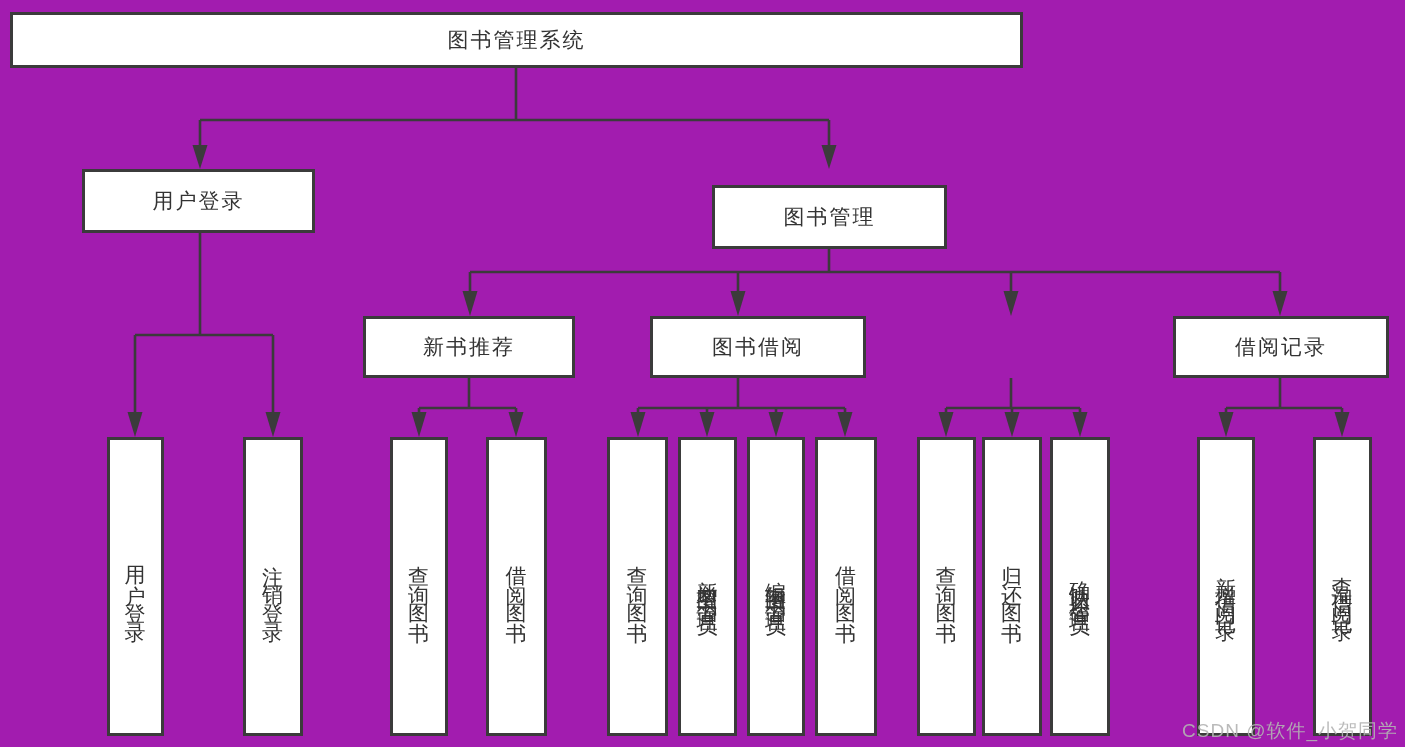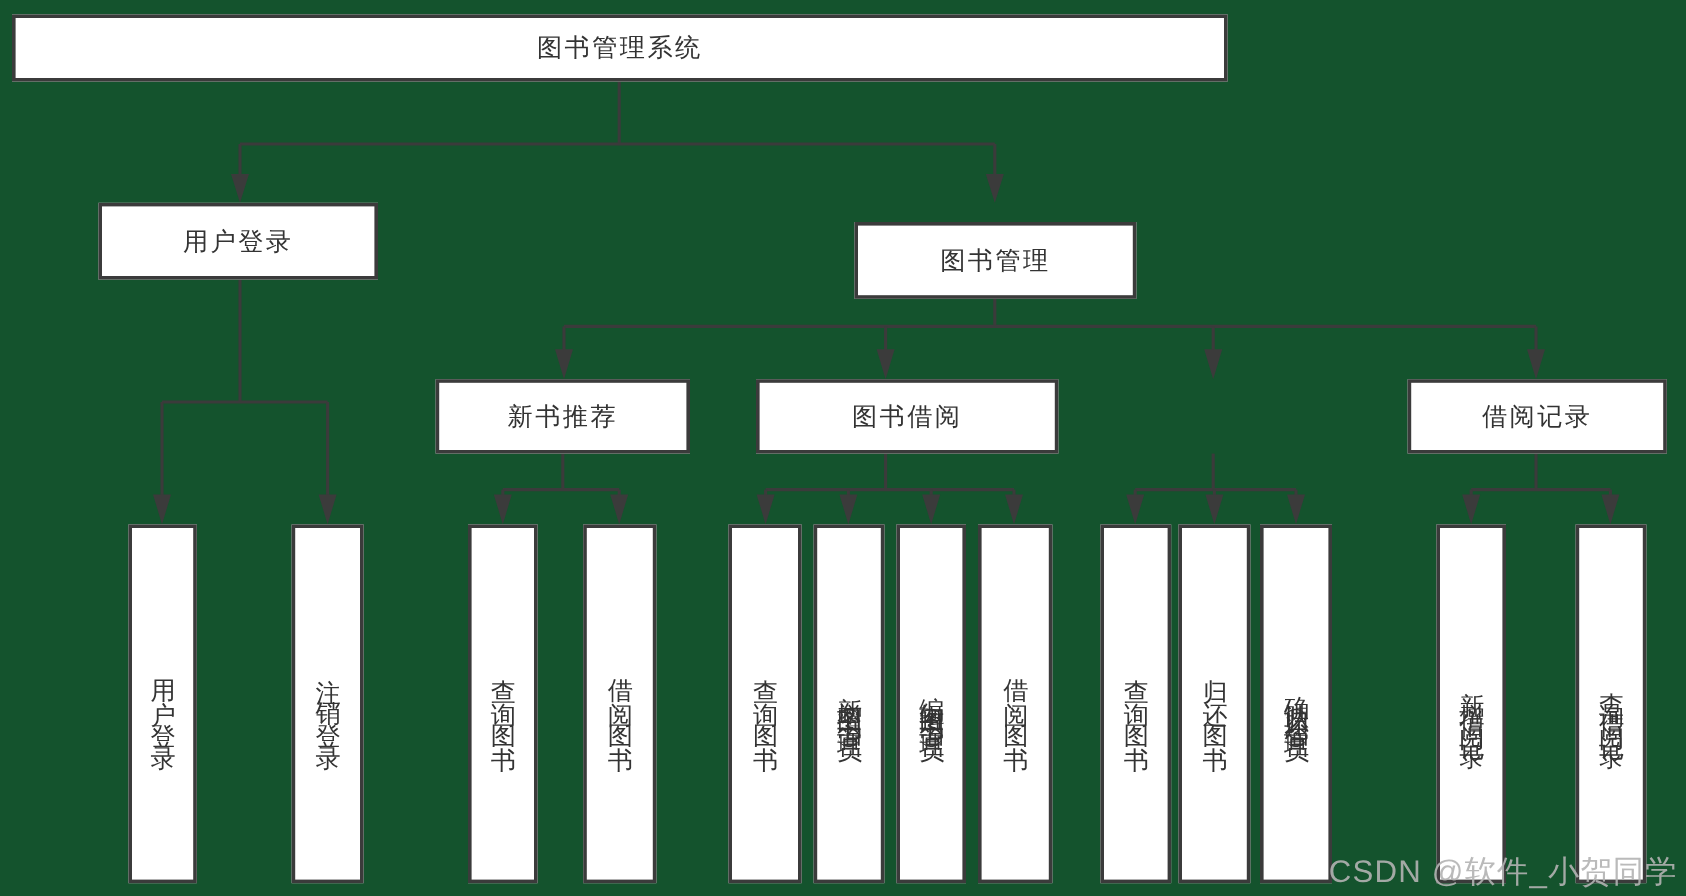--- a/index.html
+++ b/index.html
@@ -4,21 +4,21 @@
 <style>
   html, body { margin: 0; padding: 0; }
   body {
     font-family: "Liberation Sans", "DejaVu Sans", sans-serif;
     background: #ffffff;
   }
   .canvas {
     position: relative;
     width: 1405px;
     height: 747px;
-    background: #14532d;
+    background: #a21caf;
     overflow: hidden;
   }
   .wires {
     position: absolute;
     left: 0; top: 0;
     width: 1405px; height: 747px;
     z-index: 1;
   }
   .node {
     position: absolute;
@@ -34,21 +34,21 @@
     z-index: 2;
   }
   
   .n-root  { left: 10px;  top: 12px;  width: 1013px; height: 56px; }
   
   .n-login { left: 82px;  top: 169px; width: 233px;  height: 64px; }
   .n-mgmt  { left: 712px; top: 169px; width: 235px;  height: 64px; margin-top: 16px; }
   
   .n-l3    { top: 316px; height: 62px; }
   .n-rec   { left: 363px;  width: 212px; }
-  .n-bor   { left: 630px;  width: 252px; }
+  .n-bor   { left: 650px;  width: 216px; }
   .n-cur   { left: 904px;  width: 215px; }
   .n-his   { left: 1173px; width: 216px; }
   
   .leaf { top: 437px; height: 299px; }
   .v-text {
     writing-mode: vertical-rl;
     text-orientation: mixed;
     font-size: 21px;
     color: #333333;
     line-height: 1;
@@ -67,21 +67,21 @@
   .lf8  { left: 815px;  width: 62px; }
   .lf9  { left: 917px;  width: 59px; }
   .lf10 { left: 982px;  width: 60px; }
   .lf11 { left: 1050px; width: 60px; }
   .lf12 { left: 1197px; width: 58px; }
   .lf13 { left: 1313px; width: 59px; }
   .watermark {
     position: absolute;
     right: 7px;
     bottom: 3px;
-    font-size: 26px;
+    font-size: 19px;
     color: #b3b3b3;
     letter-spacing: 1px;
     z-index: 3;
     opacity: 0.9;
   }
 </style>
 </head>
 <body>
 
 <div class="canvas">

